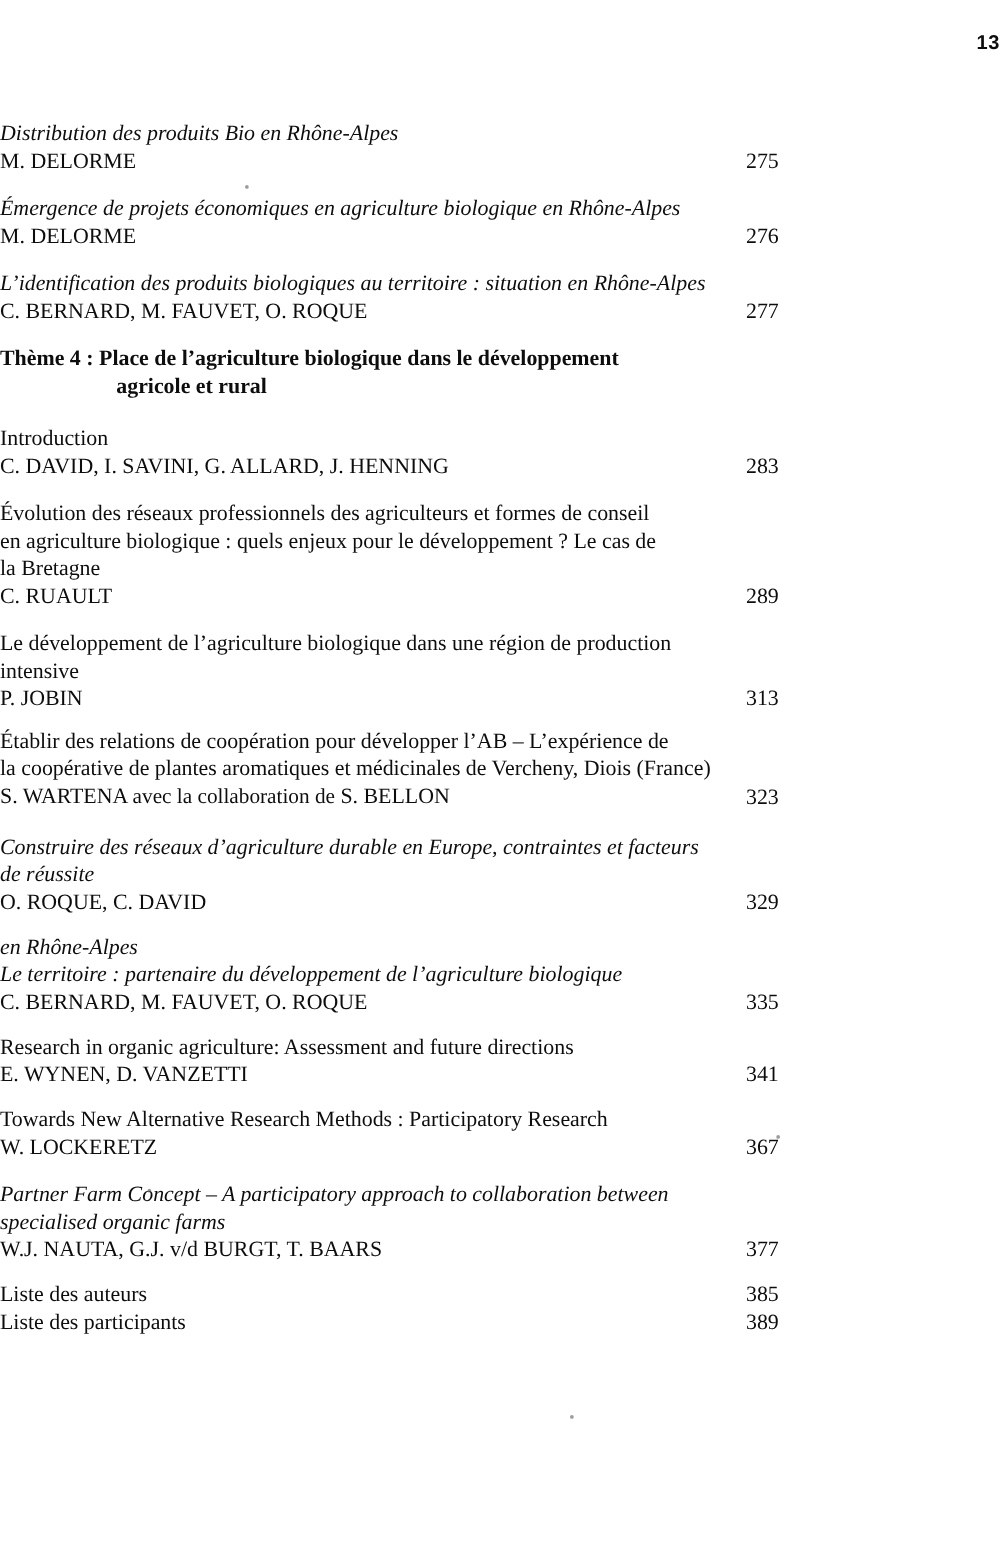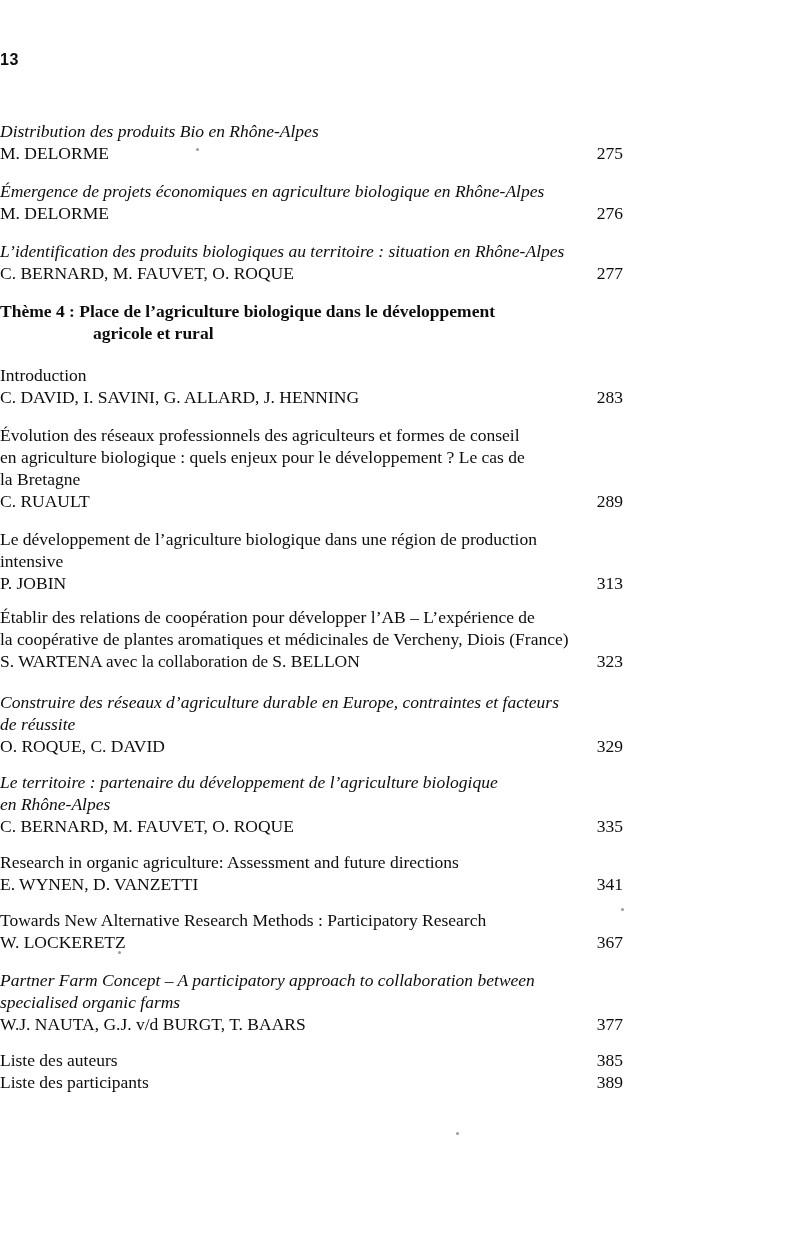--- a/index.html
+++ b/index.html
@@ -5,37 +5,37 @@
   html,body{margin:0;padding:0;background:#ffffff;}
   .page{
     position:relative;
     width:800px;height:1244px;
     background:#ffffff;
     color:#0d0d0d;
     font-family:"Liberation Serif", serif;
     overflow:hidden;
   }
   .folio{
-    padding-top:49px;
-    text-align:left;
+    padding-top:24px;
+    text-align:right;
     font-family:"Liberation Sans", sans-serif;
     font-weight:bold;
     font-size:16px;
     line-height:22px;
     letter-spacing:.5px;
   }
   .toc{
     width:623px;
     margin-top:49px;
     font-size:17.5px;
     line-height:22px;
   }
   .entry .title-line{white-space:nowrap;}
   .entry.italic .title-line{font-style:italic;}
-  .entry .row{display:flex;justify-content:space-between;align-items:flex-start;}
+  .entry .row{display:flex;justify-content:space-between;align-items:flex-end;}
   .authors{white-space:nowrap;}
   .authors .small{font-size:17px;}
   .pageno{text-align:right;}
   .heading{font-weight:bold;}
   .heading .h-line{white-space:nowrap;}
   .heading .h-line.indent{padding-left:93px;}
   .back .row{display:flex;justify-content:space-between;align-items:baseline;}
   .mb12{margin-bottom:12px}
   .mb14{margin-bottom:14px}
   .mb16{margin-bottom:16px}
@@ -123,22 +123,22 @@
     <div class="entry italic mb14">
       <div class="title-line">Construire des réseaux d’agriculture durable en Europe, contraintes et facteurs</div>
       <div class="title-line">de réussite</div>
       <div class="row">
         <span class="authors">O. ROQUE, C. DAVID</span>
         <span class="pageno">329</span>
       </div>
     </div>
 
     <div class="entry italic mb14">
+      <div class="title-line">en Rhône-Alpes</div>
       <div class="title-line">Le territoire : partenaire du développement de l’agriculture biologique</div>
-      <div class="title-line">en Rhône-Alpes</div>
       <div class="row">
         <span class="authors">C. BERNARD, M. FAUVET, O. ROQUE</span>
         <span class="pageno">335</span>
       </div>
     </div>
 
     <div class="entry mb14">
       <div class="title-line">Research in organic agriculture: Assessment and future directions</div>
       <div class="row">
         <span class="authors">E. WYNEN, D. VANZETTI</span>

